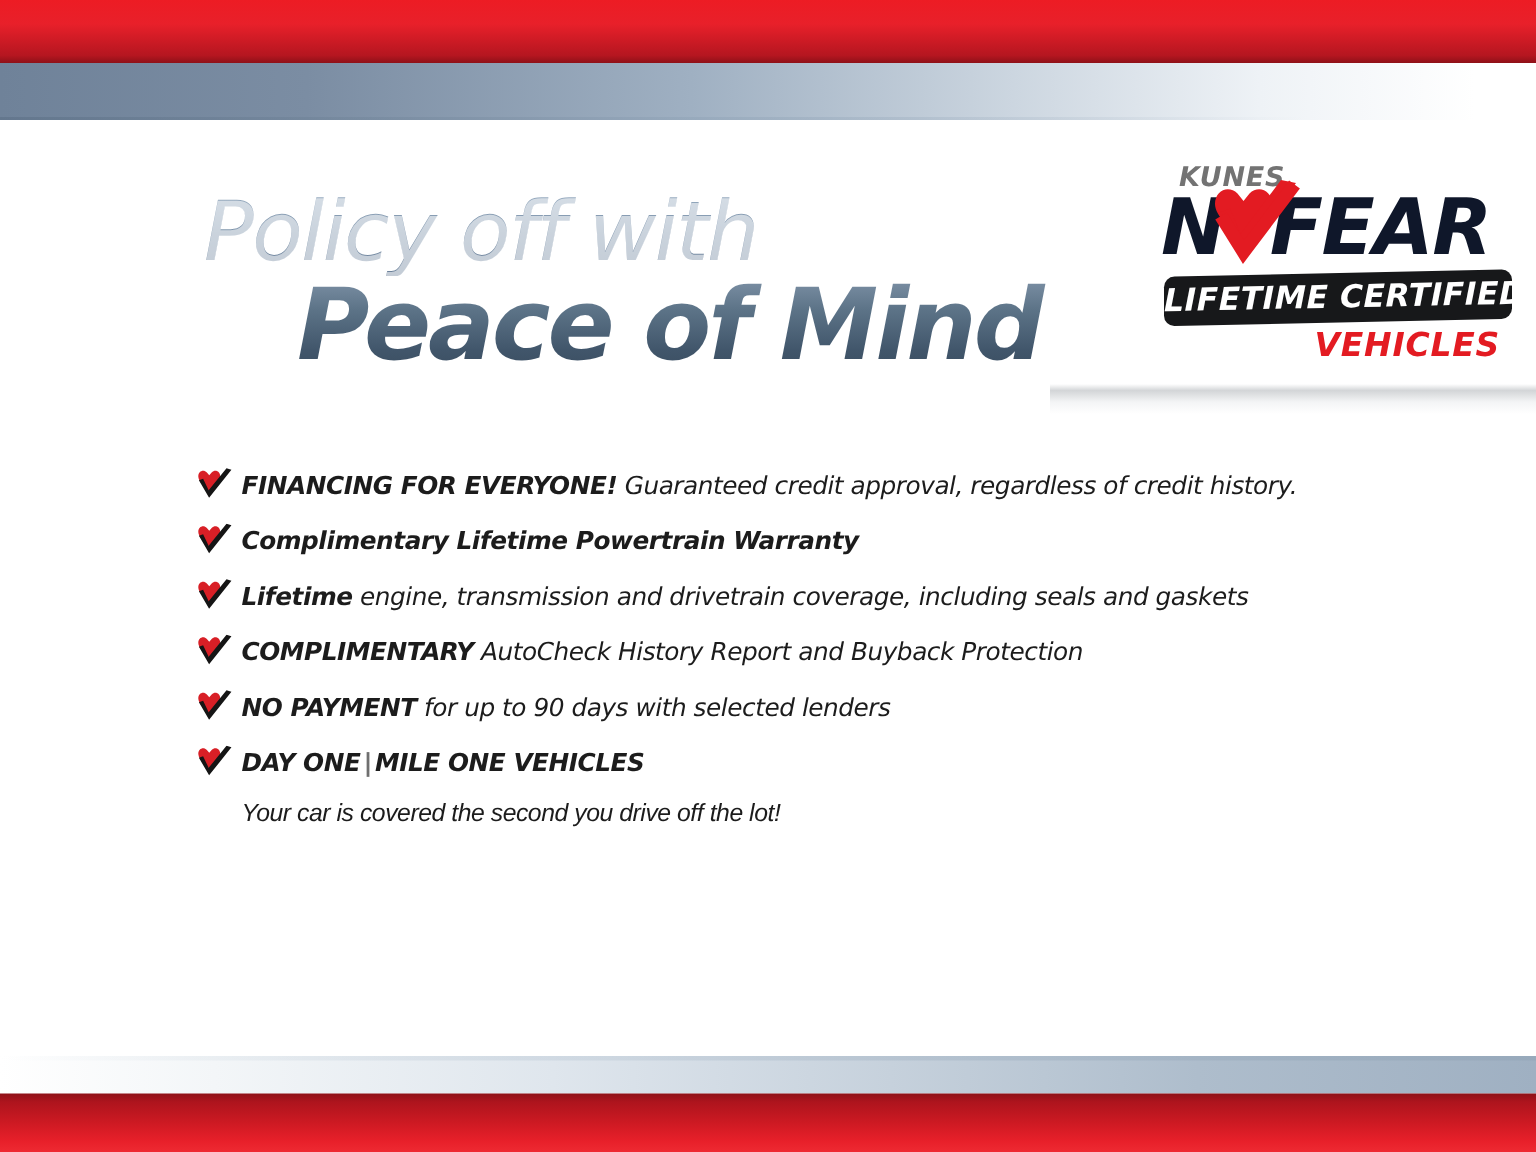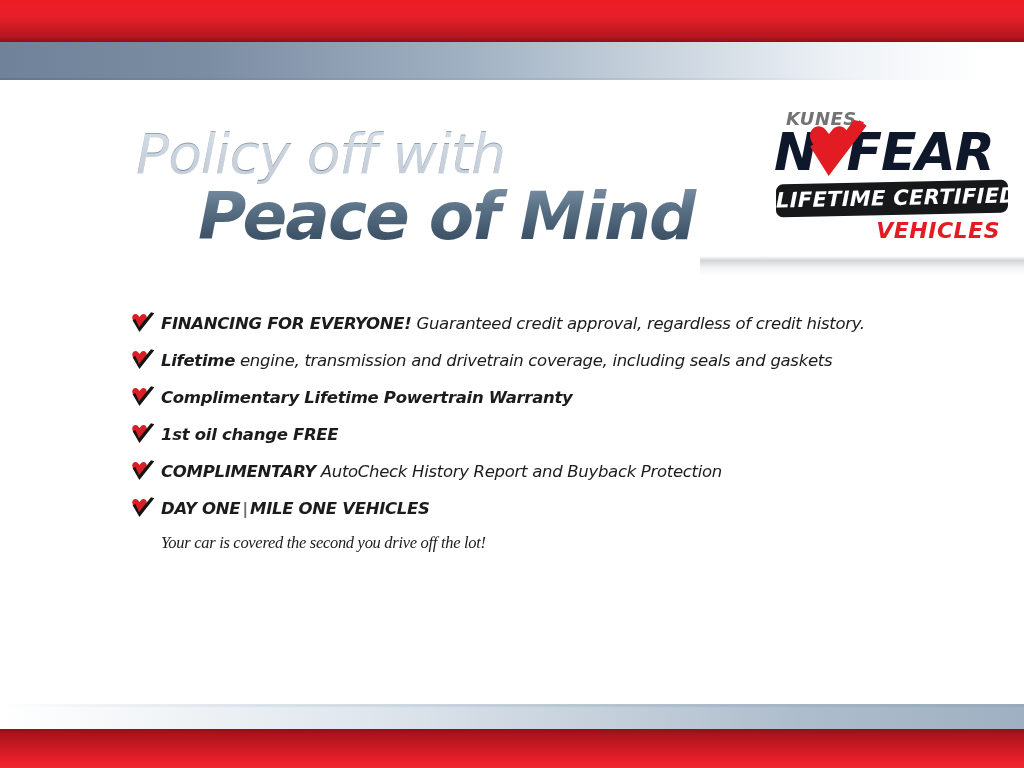--- a/index.html
+++ b/index.html
@@ -206,21 +206,21 @@
     font-style: italic;
     font-size: 16.5px;
     line-height: 21px;
     color: #1c1c1c;
     letter-spacing: -0.3px;
   }
   .feature-text b {
     font-weight: bold;
   }
   .feature-sub {
-    font-family: Liberation Serif, serif;
+    font-family: Liberation Sans, sans-serif;
     font-style: italic;
     font-size: 16.5px;
     line-height: 21px;
     color: #1c1c1c;
     letter-spacing: -0.3px;
     margin-left: 31px;
     margin-top: 2px;
   }
   .sep-bar { color: #6f6f6f; font-weight: bold; padding: 0 2px; }
 </style>
@@ -265,48 +265,48 @@
           </svg></span>
         <div class="feature-text"><b>FINANCING FOR EVERYONE!</b><span> Guaranteed credit approval, regardless of credit history.</span></div>
       </div>
     </div>
     <div>
       <div class="feature-row">
         <span class="feature-icon"><svg width="26" height="22" viewBox="0 0 26 22" xmlns="http://www.w3.org/2000/svg">
             <path d="M2.2 5.6 C2.2 2.2, 5.6 0.7, 7.9 3.0 L9.5 4.9 L11.1 3.0 C13.4 0.7, 16.8 2.2, 16.8 5.6 C16.8 8.8, 12.6 12.2, 9.5 15.3 C6.4 12.2, 2.2 8.8, 2.2 5.6 Z" fill="#d81f26"></path>
             <path d="M2.6 8.2 L9.4 19.9 L24.3 1.2 L21.0 0.2 L9.1 14.9 L5.4 7.1 Z" fill="#151515"></path>
           </svg></span>
+        <div class="feature-text"><b>Complimentary Lifetime Powertrain Warranty</b></div>
+      </div>
+    </div>
+    <div>
+      <div class="feature-row">
+        <span class="feature-icon"><svg width="26" height="22" viewBox="0 0 26 22" xmlns="http://www.w3.org/2000/svg">
+            <path d="M2.2 5.6 C2.2 2.2, 5.6 0.7, 7.9 3.0 L9.5 4.9 L11.1 3.0 C13.4 0.7, 16.8 2.2, 16.8 5.6 C16.8 8.8, 12.6 12.2, 9.5 15.3 C6.4 12.2, 2.2 8.8, 2.2 5.6 Z" fill="#d81f26"></path>
+            <path d="M2.6 8.2 L9.4 19.9 L24.3 1.2 L21.0 0.2 L9.1 14.9 L5.4 7.1 Z" fill="#151515"></path>
+          </svg></span>
         <div class="feature-text"><b>Lifetime</b><span> engine, transmission and drivetrain coverage, including seals and gaskets</span></div>
       </div>
     </div>
     <div>
       <div class="feature-row">
         <span class="feature-icon"><svg width="26" height="22" viewBox="0 0 26 22" xmlns="http://www.w3.org/2000/svg">
             <path d="M2.2 5.6 C2.2 2.2, 5.6 0.7, 7.9 3.0 L9.5 4.9 L11.1 3.0 C13.4 0.7, 16.8 2.2, 16.8 5.6 C16.8 8.8, 12.6 12.2, 9.5 15.3 C6.4 12.2, 2.2 8.8, 2.2 5.6 Z" fill="#d81f26"></path>
             <path d="M2.6 8.2 L9.4 19.9 L24.3 1.2 L21.0 0.2 L9.1 14.9 L5.4 7.1 Z" fill="#151515"></path>
           </svg></span>
-        <div class="feature-text"><b>Complimentary Lifetime Powertrain Warranty</b></div>
-      </div>
-    </div>
-    <div>
-      <div class="feature-row">
-        <span class="feature-icon"><svg width="26" height="22" viewBox="0 0 26 22" xmlns="http://www.w3.org/2000/svg">
-            <path d="M2.2 5.6 C2.2 2.2, 5.6 0.7, 7.9 3.0 L9.5 4.9 L11.1 3.0 C13.4 0.7, 16.8 2.2, 16.8 5.6 C16.8 8.8, 12.6 12.2, 9.5 15.3 C6.4 12.2, 2.2 8.8, 2.2 5.6 Z" fill="#d81f26"></path>
-            <path d="M2.6 8.2 L9.4 19.9 L24.3 1.2 L21.0 0.2 L9.1 14.9 L5.4 7.1 Z" fill="#151515"></path>
-          </svg></span>
-        <div class="feature-text"><b>1st oil change FREE</b></div>
-      </div>
-    </div>
-    <div>
-      <div class="feature-row">
-        <span class="feature-icon"><svg width="26" height="22" viewBox="0 0 26 22" xmlns="http://www.w3.org/2000/svg">
-            <path d="M2.2 5.6 C2.2 2.2, 5.6 0.7, 7.9 3.0 L9.5 4.9 L11.1 3.0 C13.4 0.7, 16.8 2.2, 16.8 5.6 C16.8 8.8, 12.6 12.2, 9.5 15.3 C6.4 12.2, 2.2 8.8, 2.2 5.6 Z" fill="#d81f26"></path>
-            <path d="M2.6 8.2 L9.4 19.9 L24.3 1.2 L21.0 0.2 L9.1 14.9 L5.4 7.1 Z" fill="#151515"></path>
-          </svg></span>
         <div class="feature-text"><b>COMPLIMENTARY</b><span> AutoCheck History Report and Buyback Protection</span></div>
+      </div>
+    </div>
+    <div>
+      <div class="feature-row">
+        <span class="feature-icon"><svg width="26" height="22" viewBox="0 0 26 22" xmlns="http://www.w3.org/2000/svg">
+            <path d="M2.2 5.6 C2.2 2.2, 5.6 0.7, 7.9 3.0 L9.5 4.9 L11.1 3.0 C13.4 0.7, 16.8 2.2, 16.8 5.6 C16.8 8.8, 12.6 12.2, 9.5 15.3 C6.4 12.2, 2.2 8.8, 2.2 5.6 Z" fill="#d81f26"></path>
+            <path d="M2.6 8.2 L9.4 19.9 L24.3 1.2 L21.0 0.2 L9.1 14.9 L5.4 7.1 Z" fill="#151515"></path>
+          </svg></span>
+        <div class="feature-text"><b>NO PAYMENT</b><span> for up to 90 days with selected lenders</span></div>
       </div>
     </div>
     <div>
       <div class="feature-row">
         <span class="feature-icon"><svg width="26" height="22" viewBox="0 0 26 22" xmlns="http://www.w3.org/2000/svg">
             <path d="M2.2 5.6 C2.2 2.2, 5.6 0.7, 7.9 3.0 L9.5 4.9 L11.1 3.0 C13.4 0.7, 16.8 2.2, 16.8 5.6 C16.8 8.8, 12.6 12.2, 9.5 15.3 C6.4 12.2, 2.2 8.8, 2.2 5.6 Z" fill="#d81f26"></path>
             <path d="M2.6 8.2 L9.4 19.9 L24.3 1.2 L21.0 0.2 L9.1 14.9 L5.4 7.1 Z" fill="#151515"></path>
           </svg></span>
         <div class="feature-text"><b>DAY ONE</b><span class="sep-bar">|</span><b>MILE ONE VEHICLES</b></div>
       </div>

